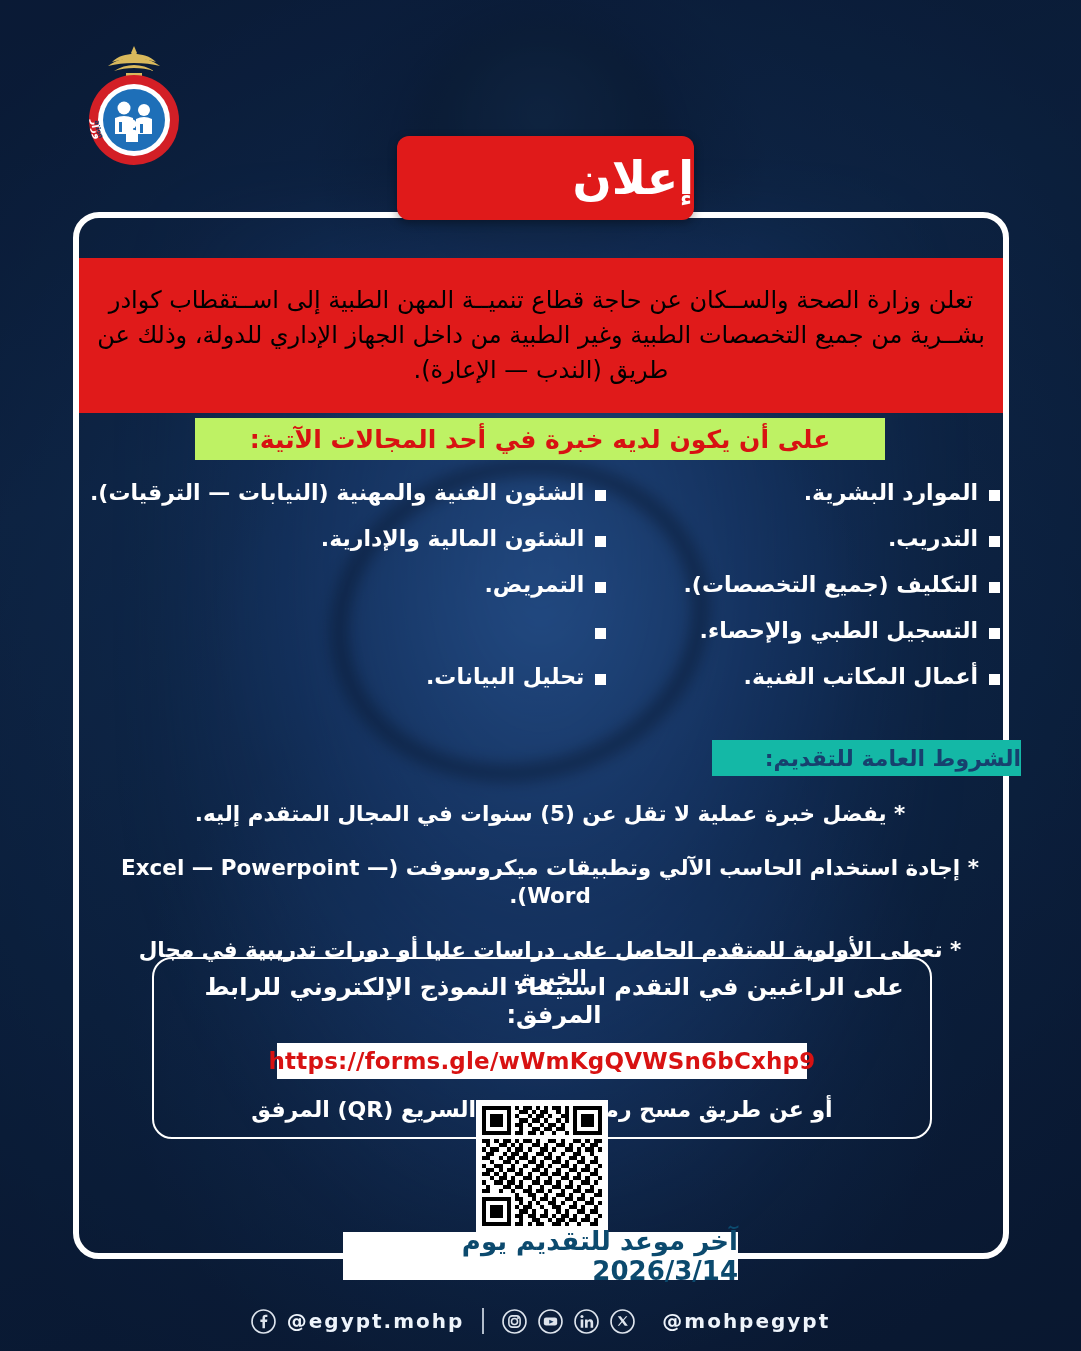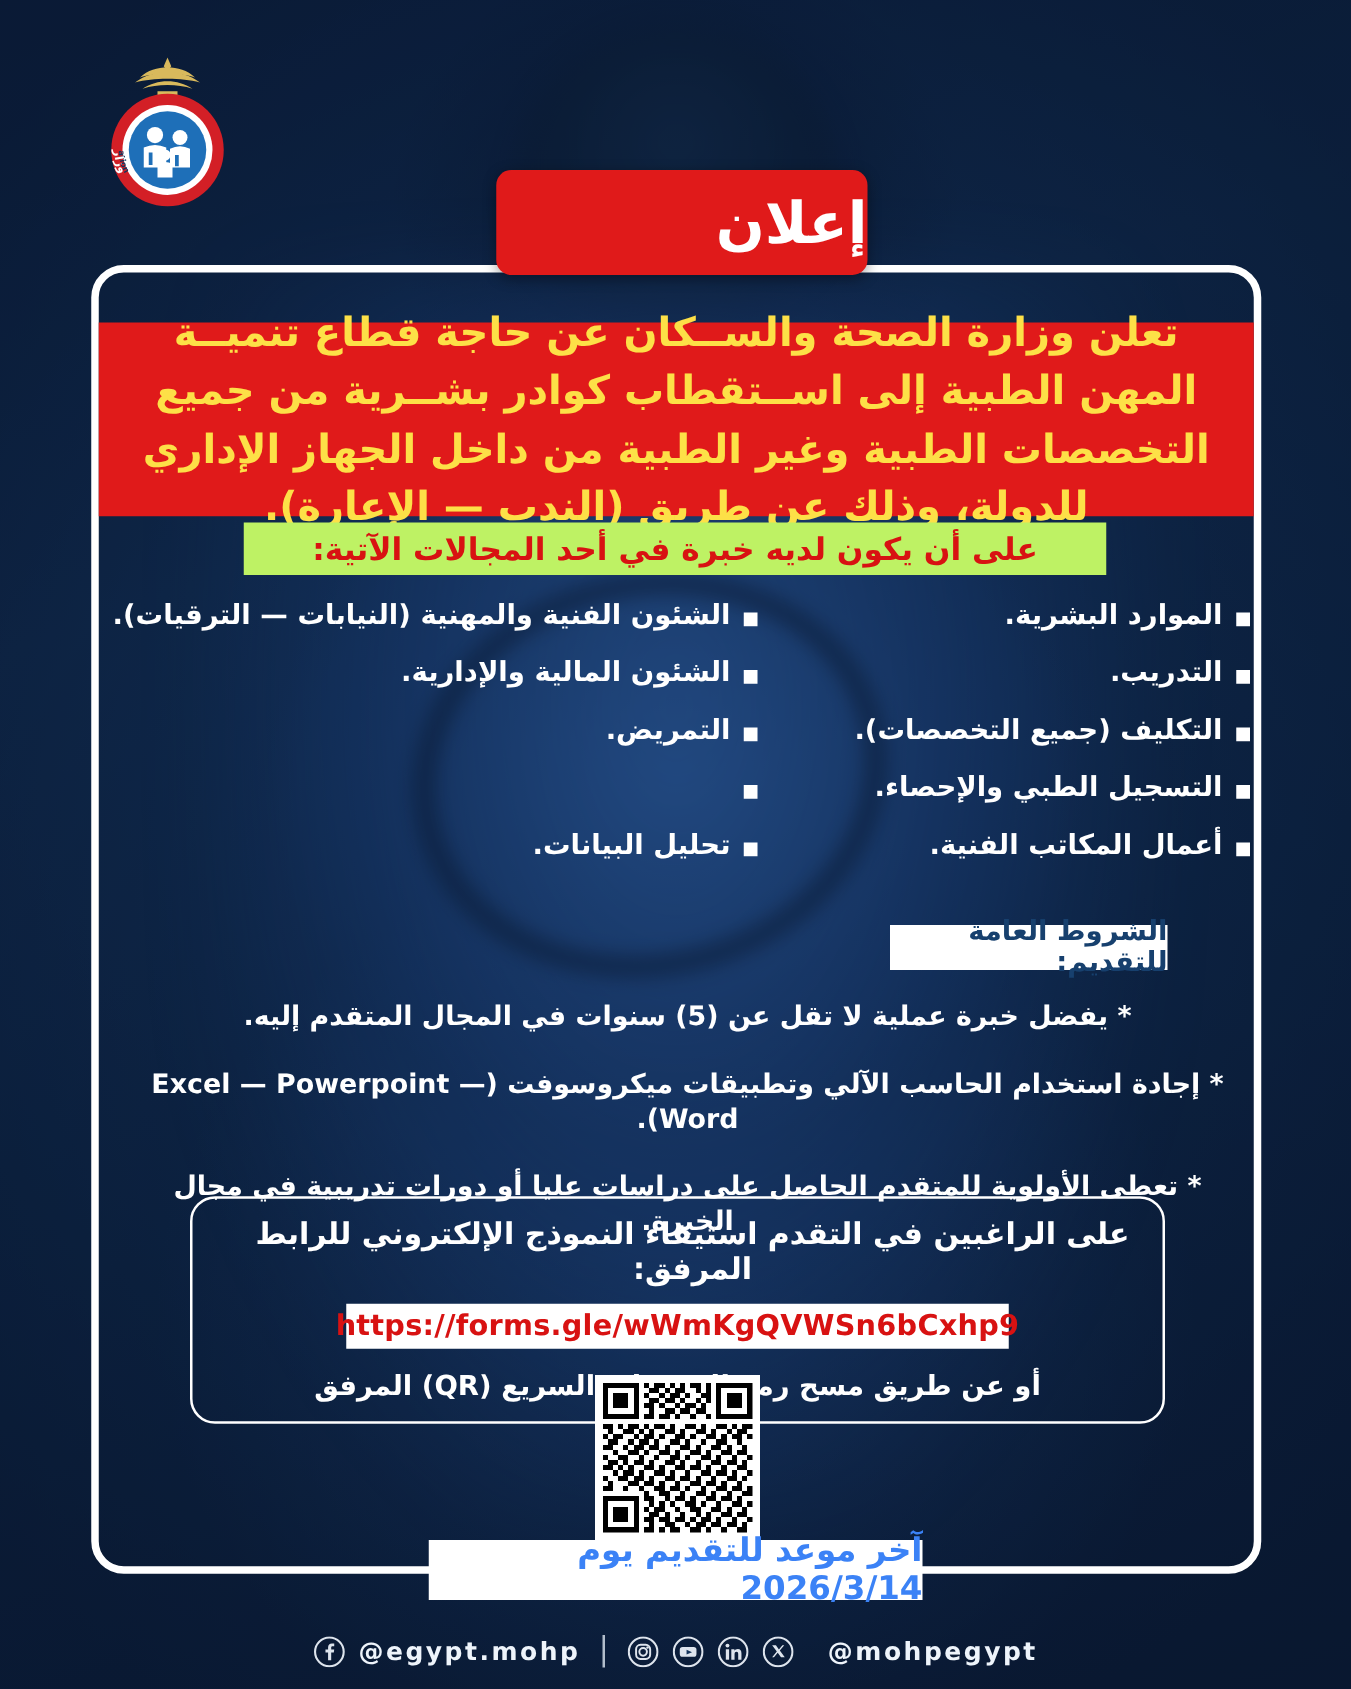--- a/index.html
+++ b/index.html
@@ -62,21 +62,21 @@
     border:6px solid #ffffff; border-radius:26px; z-index:3;
   }
 
   
   .intro {
     position:absolute; left:79px; top:258px; width:924px; height:155px;
     background:#E01A1A; z-index:4;
     display:flex; align-items:center; justify-content:center;
   }
   .intro p {
-    color:#fde047; font-size:32px; font-weight:bold; line-height:1.45;
+    color:#000000; font-size:24px; font-weight:normal; line-height:1.45;
     text-align:center; padding:0 18px;
   }
 
   
   .subhead {
     position:absolute; left:195px; top:418px; width:690px; height:42px;
     background:#bef264; z-index:5; display:flex; align-items:center; justify-content:center;
   }
   .subhead span { color:#D81212; font-size:25px; font-weight:bold; }
 
@@ -90,22 +90,22 @@
     display:flex; align-items:flex-start; justify-content:flex-start;
     gap:11px; height:46px; color:#fff; font-size:22px; font-weight:bold;
     white-space:nowrap;
   }
   .bullet {
     width:11px; height:11px; background:#fff; flex:0 0 auto; margin-top:10px;
   }
 
   
   .cond-head {
-    position:absolute; left:712px; top:740px; width:222px; height:36px;
-    background:#ffffff; z-index:5; display:flex; align-items:center; justify-content:flex-start;
+    position:absolute; left:712px; top:740px; width:309px; height:36px;
+    background:#14b8a6; z-index:5; display:flex; align-items:center; justify-content:flex-start;
   }
   .cond-head span { color:#17406E; font-size:22px; font-weight:bold; }
 
   .conds { position:absolute; left:100px; top:800px; width:900px; z-index:5; }
   .cond {
     color:#fff; font-size:21.5px; font-weight:bold; text-align:center;
     margin-bottom:26px; line-height:1.3; direction:rtl;
   }
 
   
@@ -129,21 +129,21 @@
     position:absolute; left:476px; top:1100px; width:132px; height:132px;
     background:#fff; padding:6px; z-index:7;
   }
   .qr svg { width:100%; height:100%; display:block; }
 
   
   .deadline {
     position:absolute; left:343px; top:1232px; width:395px; height:48px;
     background:#fff; z-index:8; display:flex; align-items:center; justify-content:center;
   }
-  .deadline span { color:#3b82f6; font-size:26px; font-weight:bold; }
+  .deadline span { color:#0c4a6e; font-size:26px; font-weight:bold; }
 
   
   .footer {
     position:absolute; left:0; right:0; top:1300px; height:42px; z-index:6;
     display:flex; align-items:center; justify-content:center; gap:11px;
     direction:ltr;
   }
   .sic { width:25px; height:25px; flex:0 0 auto; opacity:.93; }
   .sic svg { width:100%; height:100%; display:block; }
   .handle { color:#eef4fb; font-size:20px; font-weight:bold; letter-spacing:2px; }

